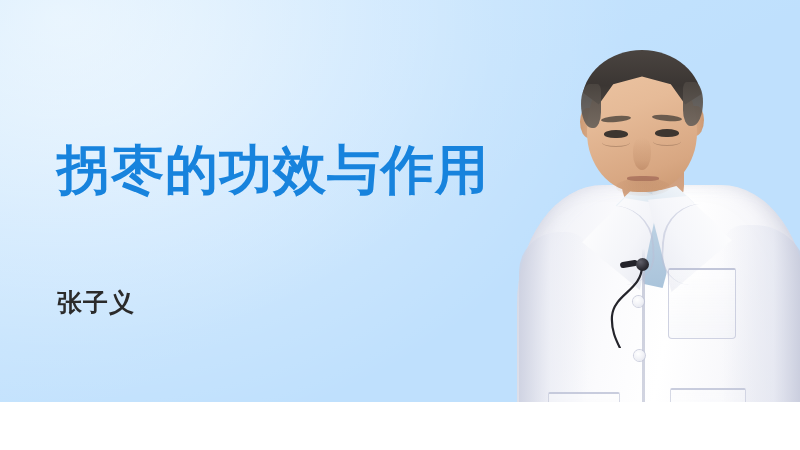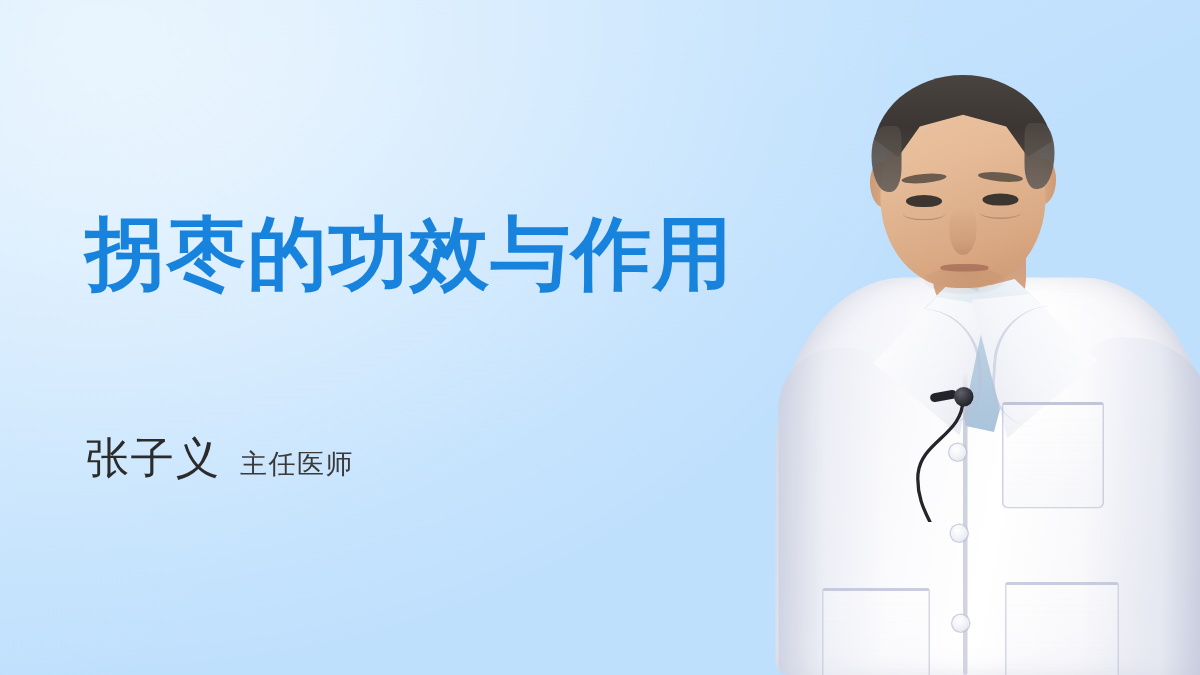--- a/index.html
+++ b/index.html
@@ -7,21 +7,21 @@
     padding: 0;
     background: #ffffff;
   }
   body {
     font-family: "Liberation Sans", "DejaVu Sans", sans-serif;
   }
 
   #slide {
     position: relative;
     width: 800px;
-    height: 450px;
+    height: 402px;
     overflow: hidden;
     background: #bef264;
   }
 
   
   .bg-base {
     position: absolute;
     inset: 0;
     background: #bfe0fd;
   }
@@ -59,22 +59,22 @@
 
   .name-row {
     position: absolute;
     left: 57px;
     top: 286px;
     display: flex;
     align-items: baseline;
     white-space: nowrap;
   }
   .doctor-name {
-    font-size: 29px;
-    font-weight: normal;
+    font-size: 25px;
+    font-weight: bold;
     letter-spacing: 1px;
     color: #2b2b2b;
     text-align: right;
   }
   .doctor-rank {
     font-size: 18px;
     color: #3a3a3a;
     margin-left: 13px;
     letter-spacing: 1px;
   }
@@ -478,17 +478,16 @@
       <path d="M40 2 C 40 26, 12 30, 10 52 C 9 66, 14 76, 18 84" stroke="#24242b" stroke-width="2.2" fill="none" stroke-linecap="round"></path>
     </svg>
     <div class="mic-clip"></div>
     <div class="mic-head"></div>
   </div>
 
   <div class="title">拐枣的功效与作用</div>
 
   <div class="name-row">
     <span class="doctor-name">张子义</span>
-    <span class="doctor-rank">主任医师</span>
   </div>
 
 
 </div>
 
 </body></html>

